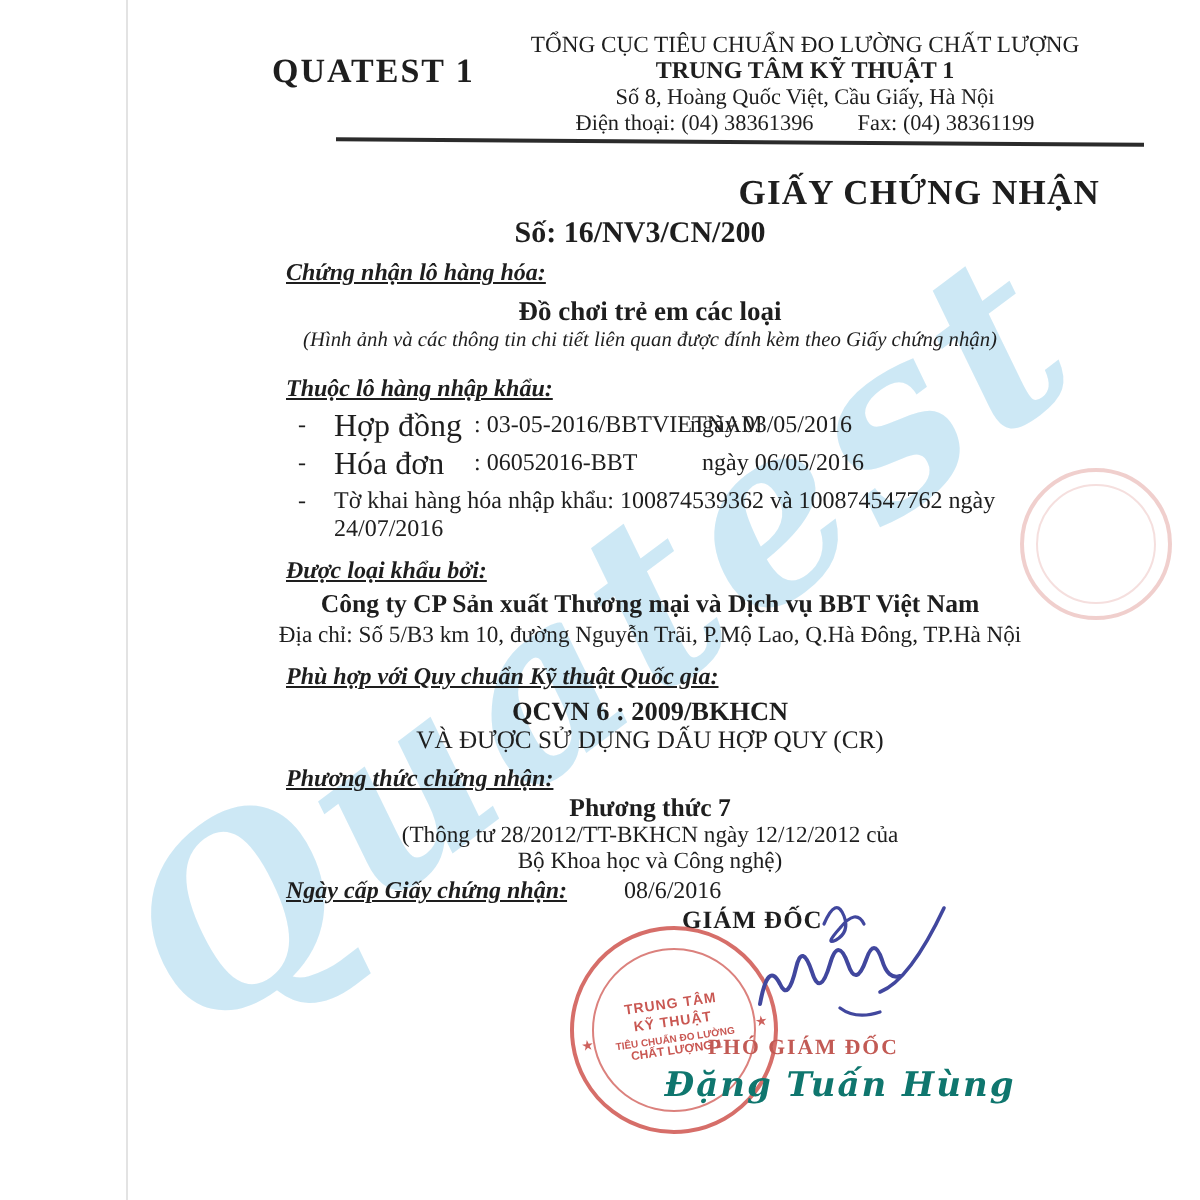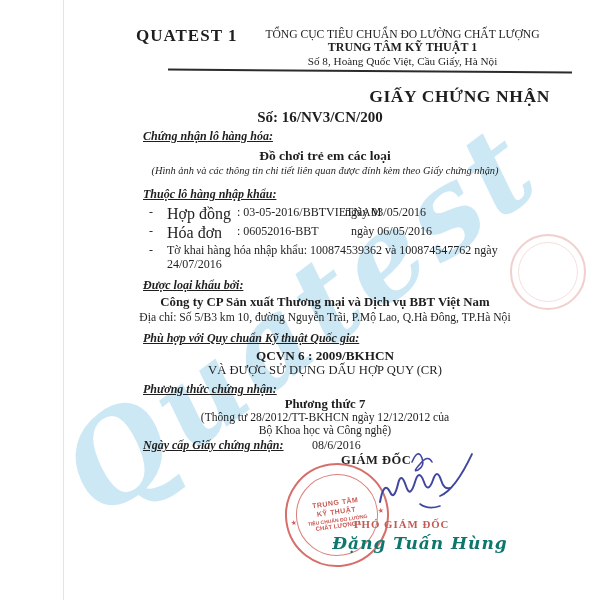--- a/index.html
+++ b/index.html
@@ -22,21 +22,21 @@
     letter-spacing: 6px; white-space: nowrap;
     pointer-events: none; text-align: center; line-height: 320px;
   }
 
   
   .org-short {
     position: absolute; left: 136px; top: 26px;
     font-size: 17px; font-weight: bold; letter-spacing: 1px; text-align: center;
   }
   .org-block {
-    position: absolute; left: 230px; top: 28px; width: 345px;
+    position: absolute; left: 230px; top: 16px; width: 345px;
     text-align: center; line-height: 1.14;
   }
   .org-line1 { font-size: 11.6px; }
   .org-line2 { font-size: 12px; font-weight: bold; }
   .org-line3 { font-size: 11.2px; }
   .org-line4 { font-size: 11.2px; }
   .org-line4 .gap { display: inline-block; width: 22px; }
   .header-rule {
     position: absolute; left: 168px; top: 70px; width: 404px; height: 2px;
     background: #2b2b2b; transform: rotate(0.4deg);
@@ -141,20 +141,23 @@
 
   <div class="page-edge-left"></div>
 
   <div class="watermark">Quatest</div>
 
   <div class="org-short">QUATEST 1</div>
   <div class="org-block">
     <div class="org-line1">TỔNG CỤC TIÊU CHUẨN ĐO LƯỜNG CHẤT LƯỢNG</div>
     <div class="org-line2">TRUNG TÂM KỸ THUẬT 1</div>
     <div class="org-line3">Số 8, Hoàng Quốc Việt, Cầu Giấy, Hà Nội</div>
+    <div class="org-line4">
+      <span>Điện thoại: (04) 38361396</span><span class="gap"></span><span>Fax: (04) 38361199</span>
+    </div>
   </div>
   <div class="header-rule"></div>
 
   <div class="doc-title">GIẤY CHỨNG NHẬN</div>
   <div class="doc-number">Số: 16/NV3/CN/200</div>
 
   <div class="lbl" style="top:129px">Chứng nhận lô hàng hóa:</div>
   <div class="center-line product-name">Đồ chơi trẻ em các loại</div>
   <div class="center-line product-note">(Hình ảnh và các thông tin chi tiết liên quan được đính kèm theo Giấy chứng nhận)</div>
 

